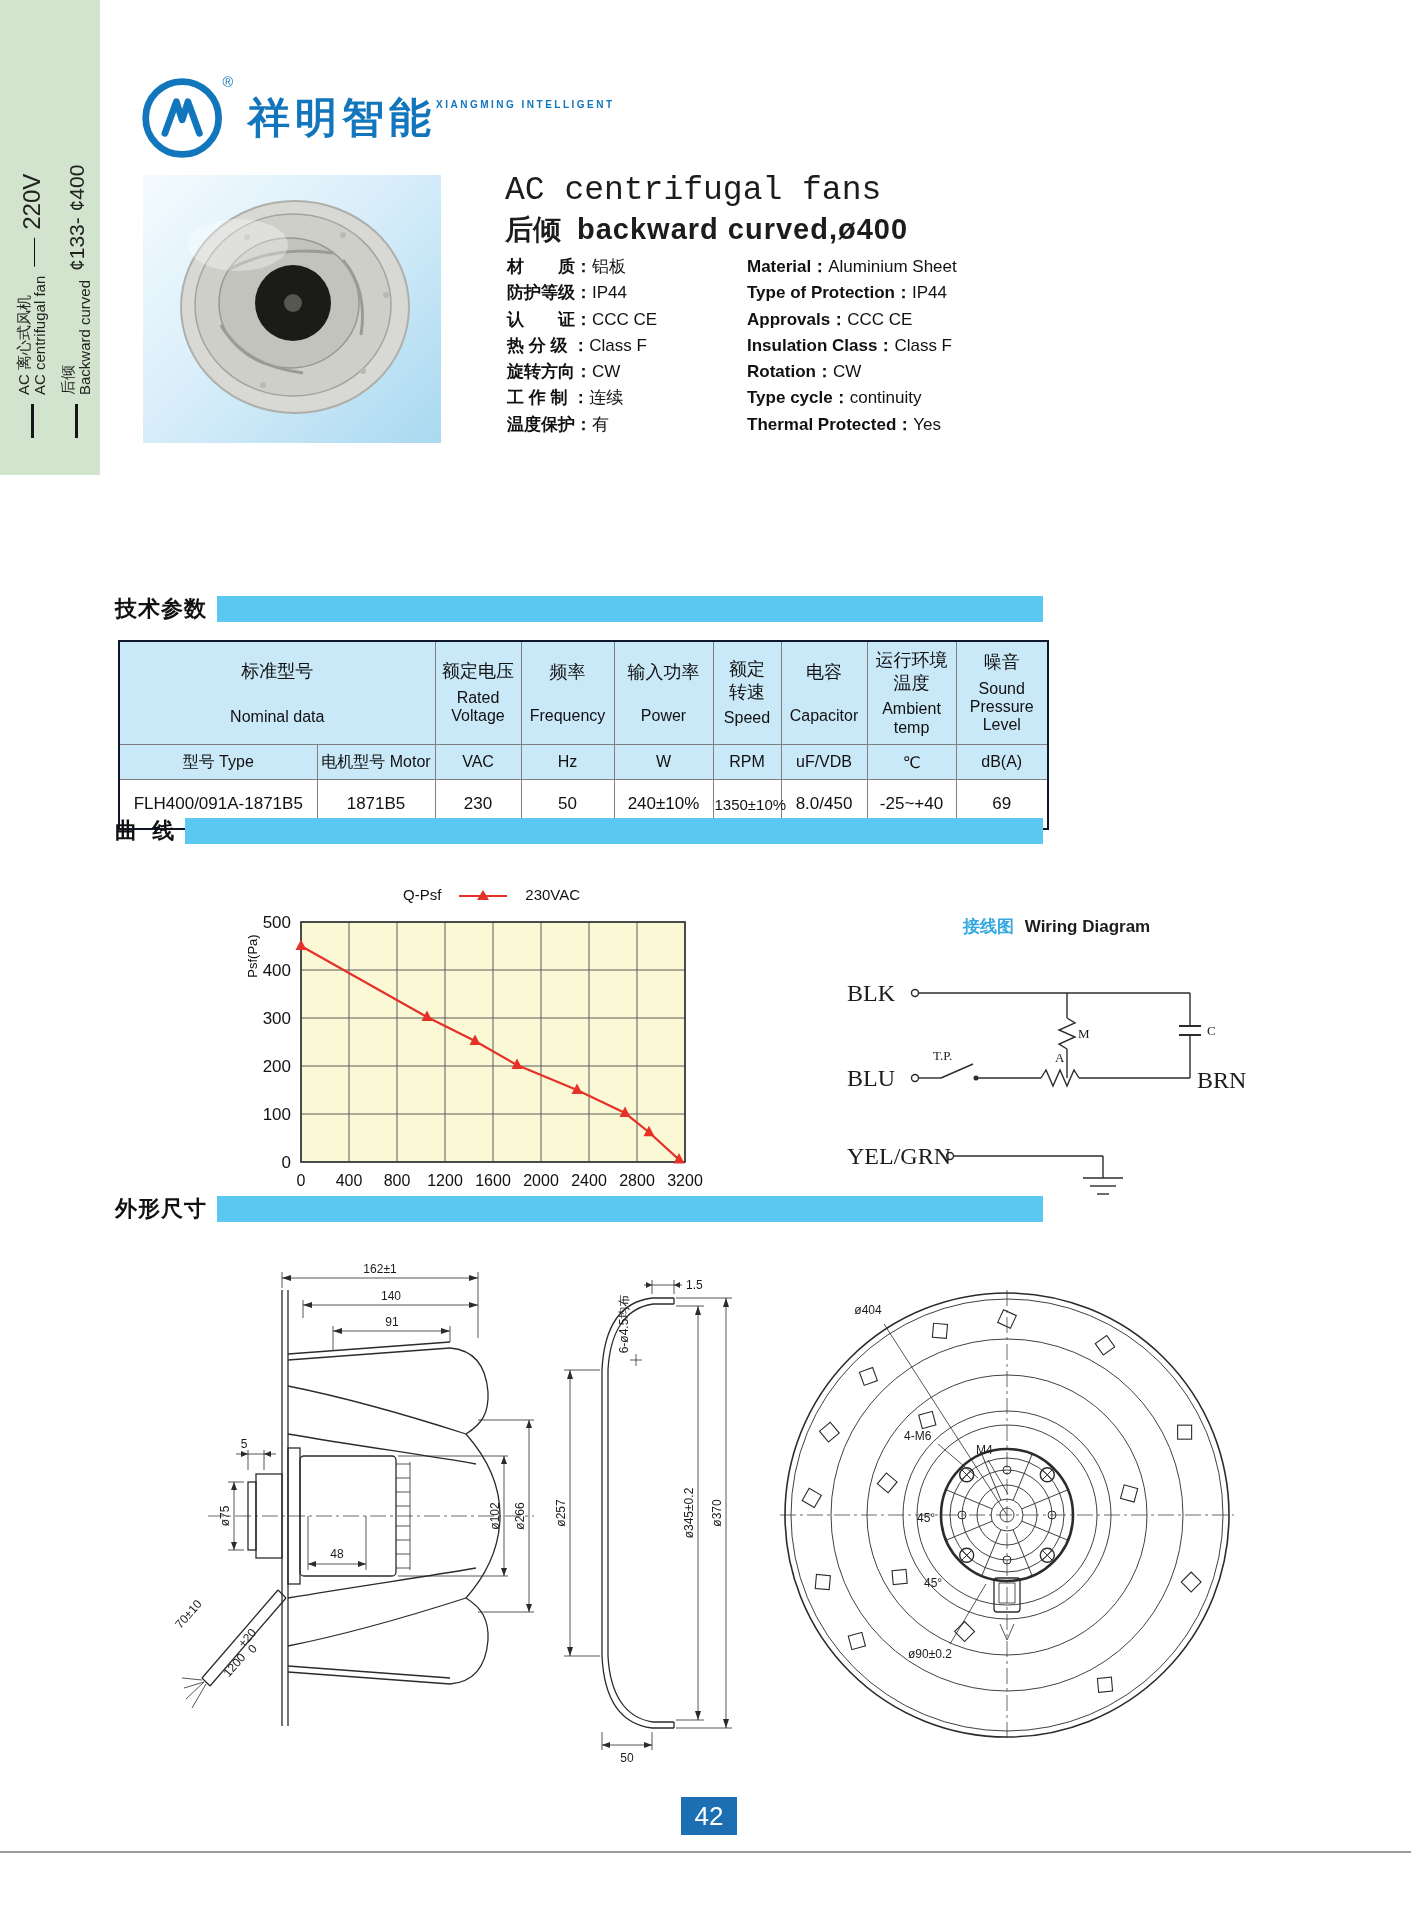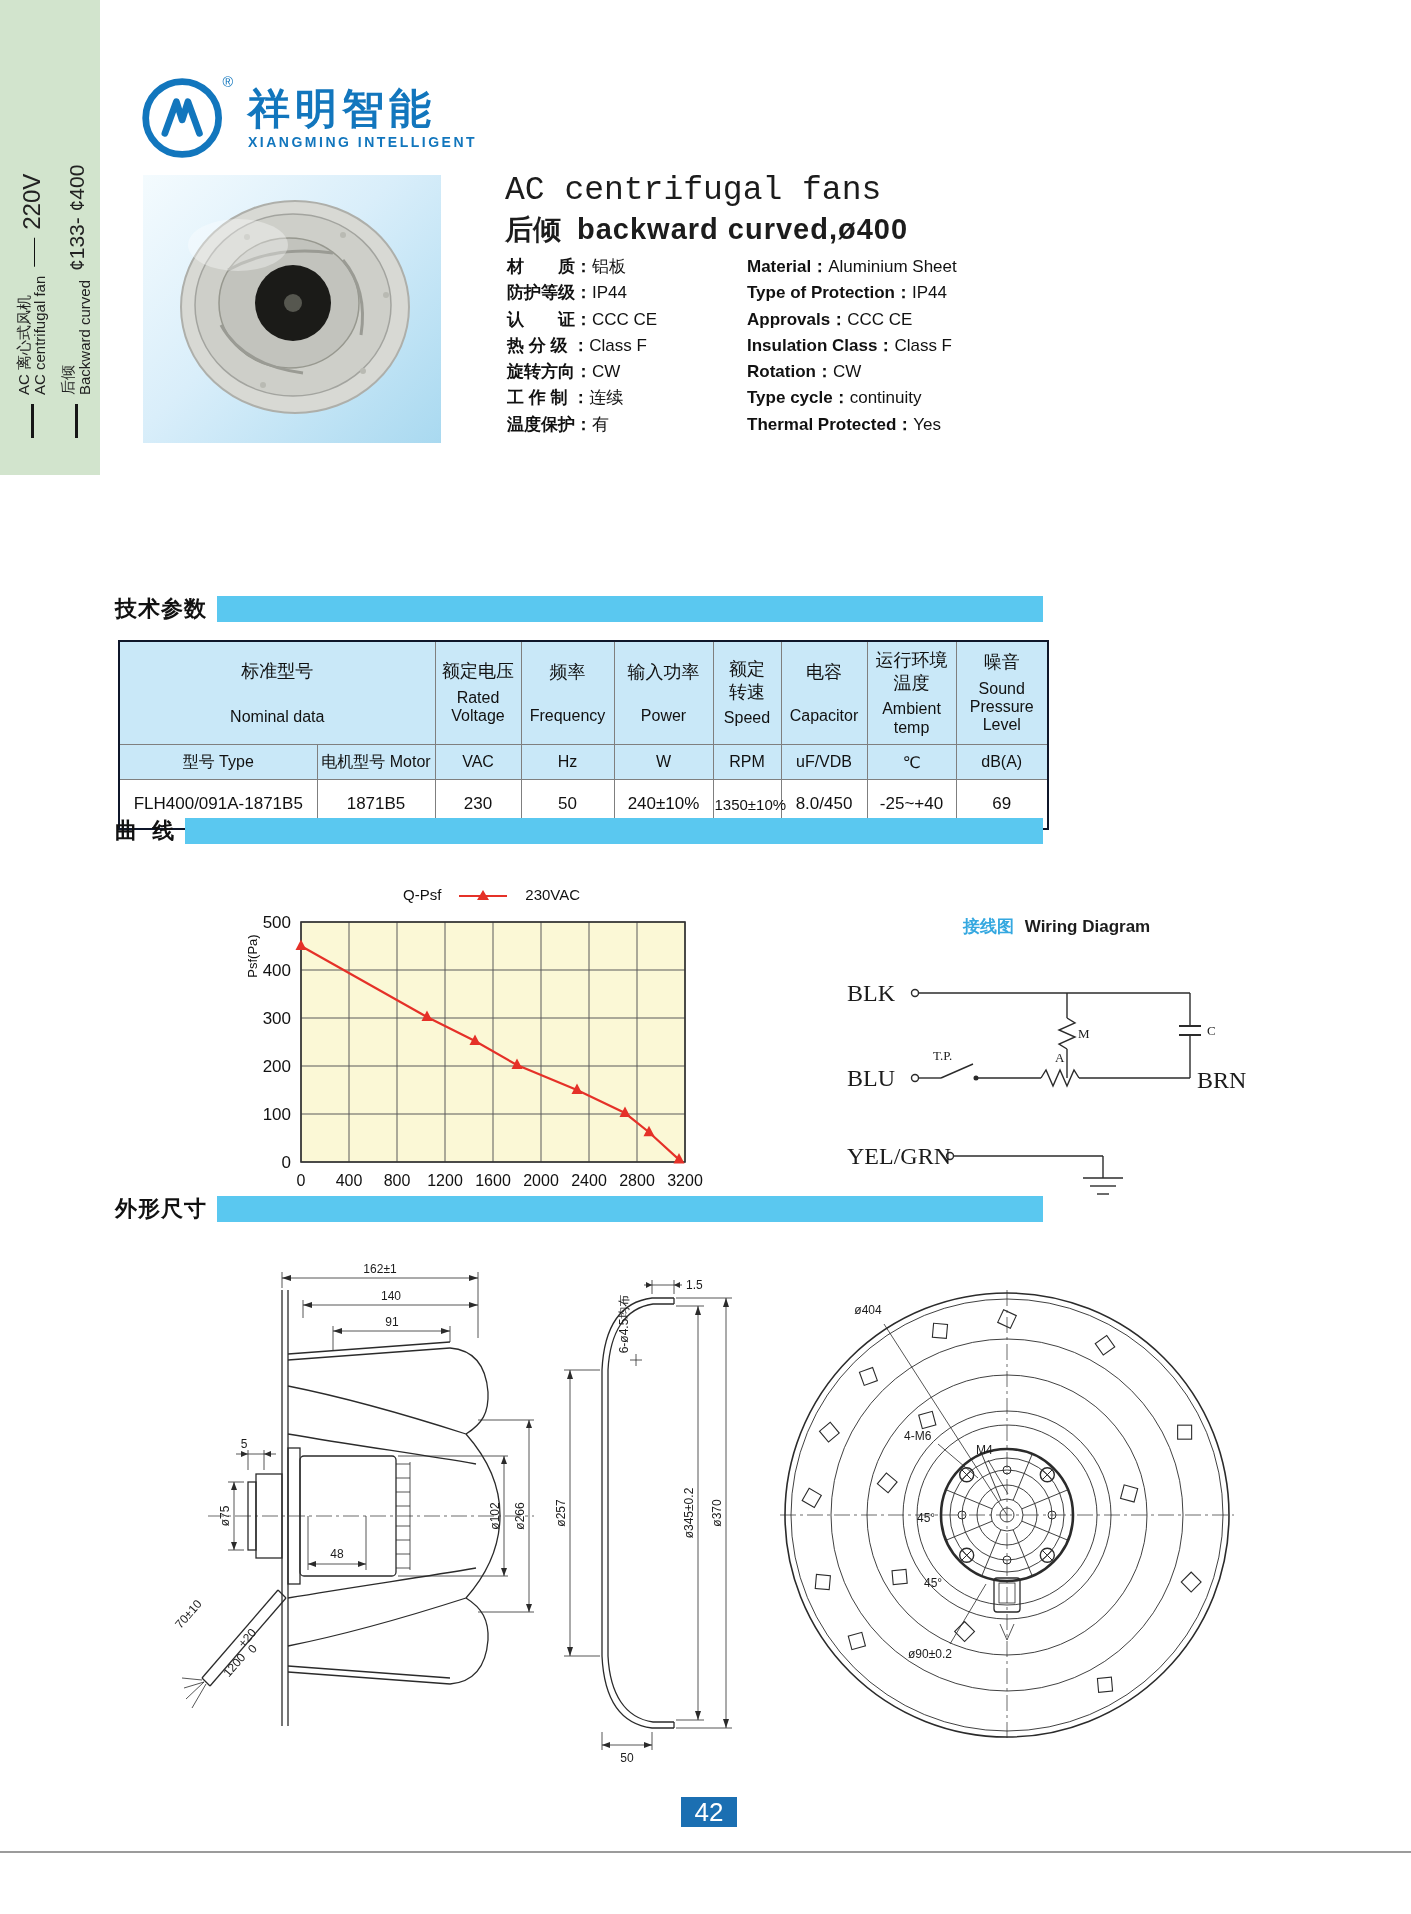--- a/index.html
+++ b/index.html
@@ -10,23 +10,23 @@
   .sidebar-rot{position:absolute;left:16px;top:438px;transform:rotate(-90deg);
                transform-origin:0 0;display:flex;flex-direction:column;gap:12px;width:300px;}
   .sb-group{display:flex;align-items:center;gap:9px;}
   .sb-bar{width:34px;height:3px;background:#161616;flex:none;}
   .sb-cnen{display:flex;flex-direction:column;line-height:1.08;font-size:15px;color:#222;}
   .sb-dash{font-size:15px;letter-spacing:-1px;}
   .sb-value{font-size:24px;color:#222;}
   .sb-value.small{font-size:21px;}
   
   .logo{position:absolute;left:138px;top:70px;display:flex;align-items:center;gap:14px;}
-  .brand{display:flex;flex-direction:column;line-height:1.05;}
+  .brand{display:flex;flex-direction:row;line-height:1.05;}
   .brand-cn{font-size:42px;font-weight:bold;color:#1276bd;letter-spacing:5px;}
-  .brand-en{font-size:14px;font-weight:bold;color:#1276bd;letter-spacing:2.5px;margin-top:4px;}
+  .brand-en{font-size:10px;font-weight:bold;color:#1276bd;letter-spacing:2.5px;margin-top:4px;}
   
   .photo{position:absolute;left:143px;top:175px;width:298px;height:268px;
          background:linear-gradient(135deg,#f4fbfe 0%,#d9eefa 45%,#a9d9f0 100%);}
   
   .titleblock{position:absolute;left:505px;top:172px;}
   .t1{display:flex;align-items:baseline;gap:14px;}
   .t1-cn{font-size:40px;font-weight:bold;color:#1276bd;}
   .t1-en{font-size:33px;color:#1c1c1c;font-family:Liberation Mono, monospace;}
   .t2{display:flex;align-items:baseline;gap:16px;margin-top:2px;}
   .t2-cn{font-size:28px;font-weight:bold;color:#1c1c1c;}
@@ -61,21 +61,21 @@
   .wlabel{font-family:"Liberation Serif","DejaVu Serif",serif;font-size:24px;fill:#1c1c1c;}
   .wsmall{font-family:"Liberation Serif","DejaVu Serif",serif;font-size:13px;fill:#1c1c1c;}
   
   .dw text{font-size:12px;fill:#1c1c1c;}
   .dw .dim{stroke:#2b2b2b;stroke-width:0.8;fill:none;}
   .dw .ln{stroke:#2b2b2b;stroke-width:1.3;fill:none;}
   .dw .thin{stroke:#2b2b2b;stroke-width:0.8;fill:none;}
   .dw .cl{stroke:#2b2b2b;stroke-width:0.7;fill:none;stroke-dasharray:16 4 3 4;}
   .dw .arr{fill:#2b2b2b;}
   
-  .badge{position:absolute;left:681px;top:1797px;width:56px;height:30px;background:#1b6fb2;
+  .badge{position:absolute;left:681px;top:1797px;width:56px;height:38px;background:#1b6fb2;
          color:#fff;font-size:26px;display:flex;align-items:center;justify-content:center;}
   .footline{position:absolute;left:0;top:1851px;width:1411px;height:2px;background:#9b9b9b;}
 </style>
 </head>
 <body>
 
 <div class="page">
 
   <div class="sidebar">
     <div class="sidebar-rot">

